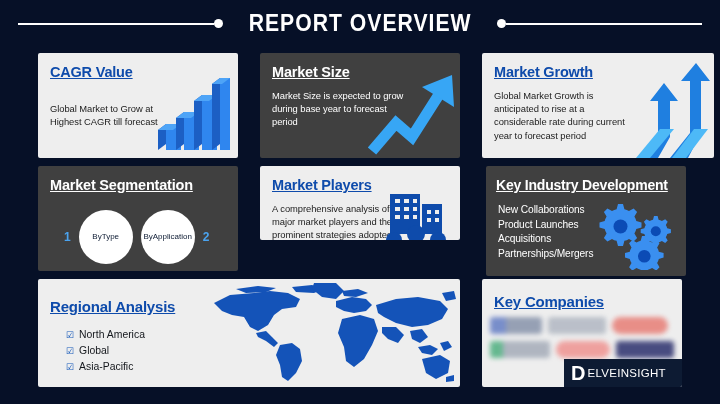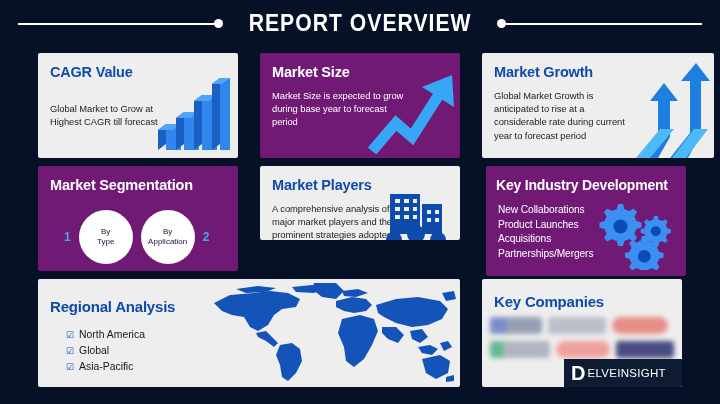--- a/index.html
+++ b/index.html
@@ -54,27 +54,28 @@
     position: absolute;
     left: 38px; top: 53px;
     width: 644px; height: 334px;
   }
   .card {
     position: absolute;
     border-radius: 2px;
     overflow: hidden;
   }
   .card.light { background: #eeeeee; }
-  .card.blue  { background: #701a75; }
+  .card.blue  { background: #404040; }
 
   .c-title {
     font-size: 14.5px;
     font-weight: bold;
     letter-spacing: -0.2px;
     white-space: nowrap;
+    text-decoration: underline;
   }
   .light .c-title { color: #0e4bab; }
   .blue  .c-title { color: #ffffff; }
 
   .c-body {
     font-size: 9.4px;
     line-height: 13.2px;
     letter-spacing: -0.05px;
   }
   .light .c-body { color: #1c1c1c; }
@@ -102,21 +103,21 @@
   
   .seg-row {
     position: absolute;
     left: 26px; top: 44px;
     display: flex; align-items: center; gap: 8px;
   }
   .seg-circle {
     width: 54px; height: 54px;
     border-radius: 50%;
     background: #ffffff;
-    display: flex; flex-direction: column;
+    display: flex; 
     align-items: center; justify-content: center;
     color: #0d1b33;
     font-size: 8px;
     line-height: 10px;
     text-align: center;
     font-weight: normal;
   }
   .seg-num {
     color: #4aa3ef;
     font-size: 12px;

